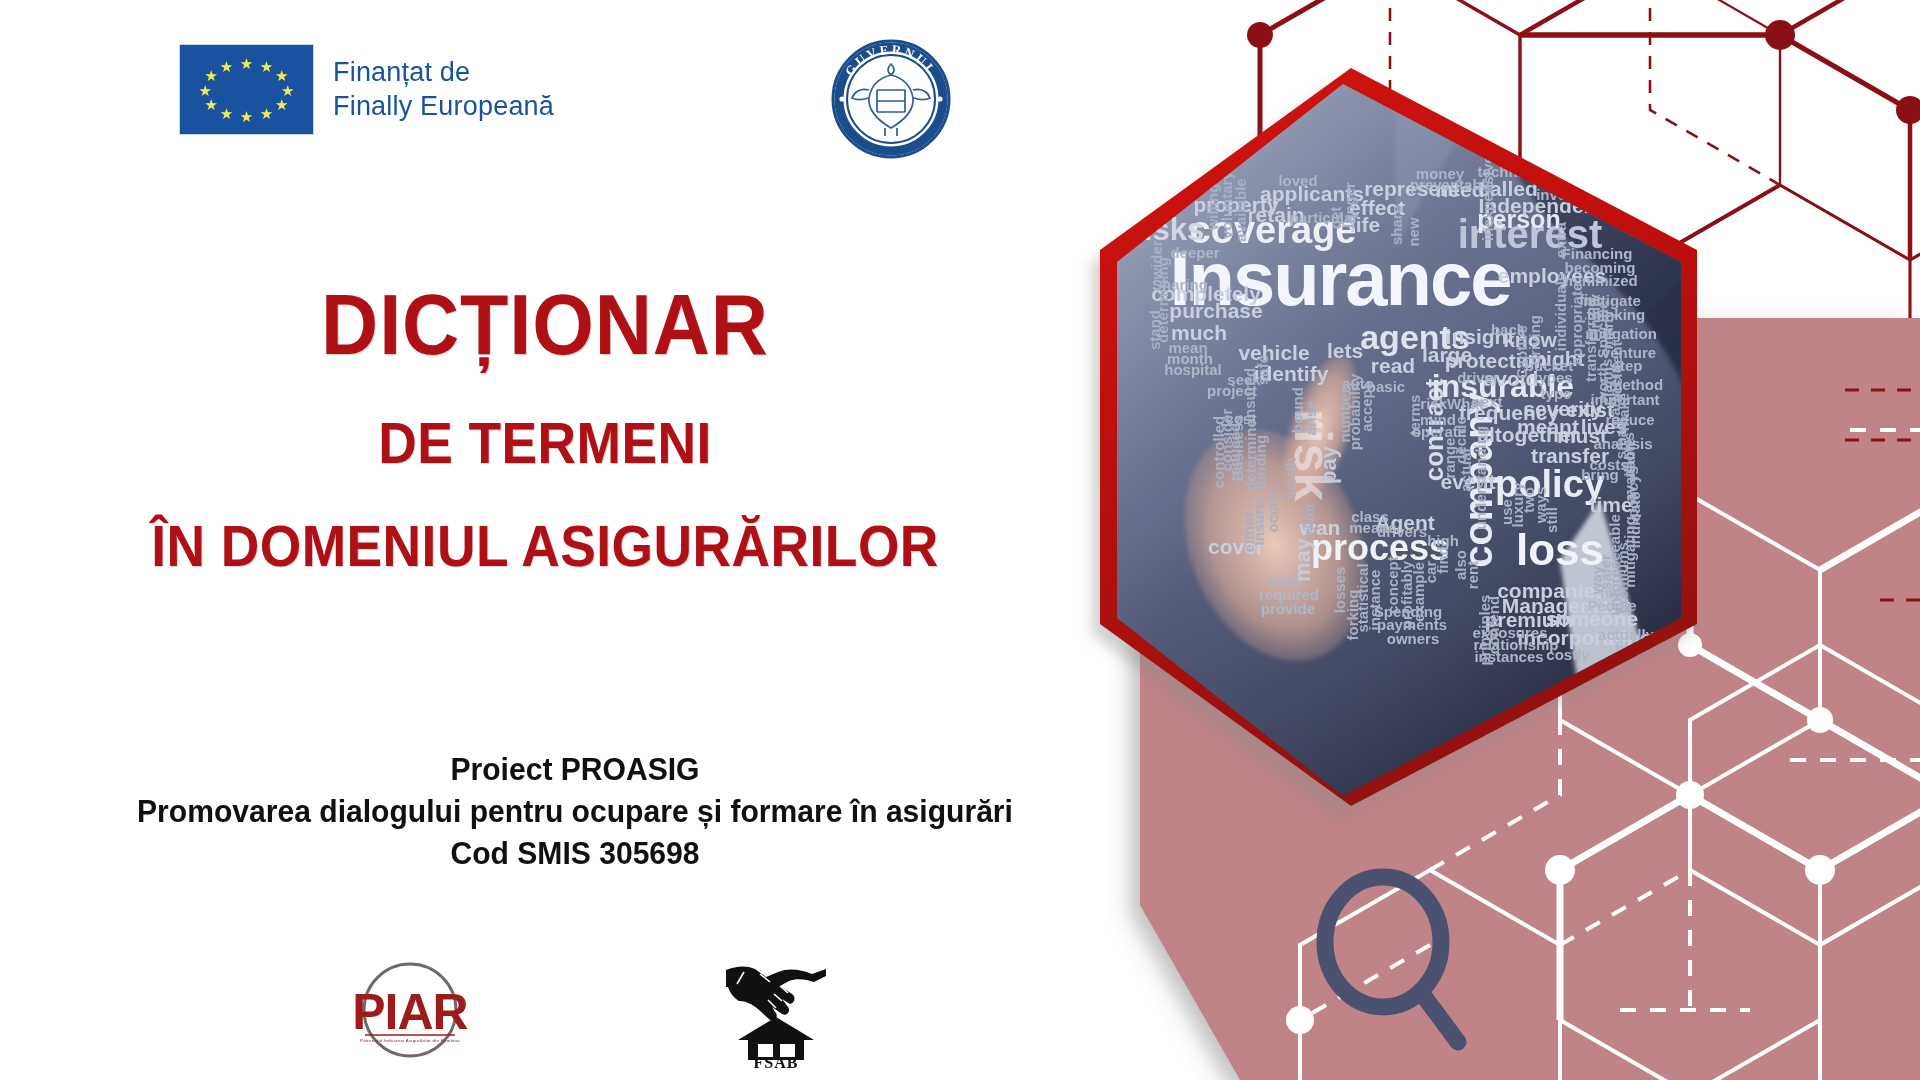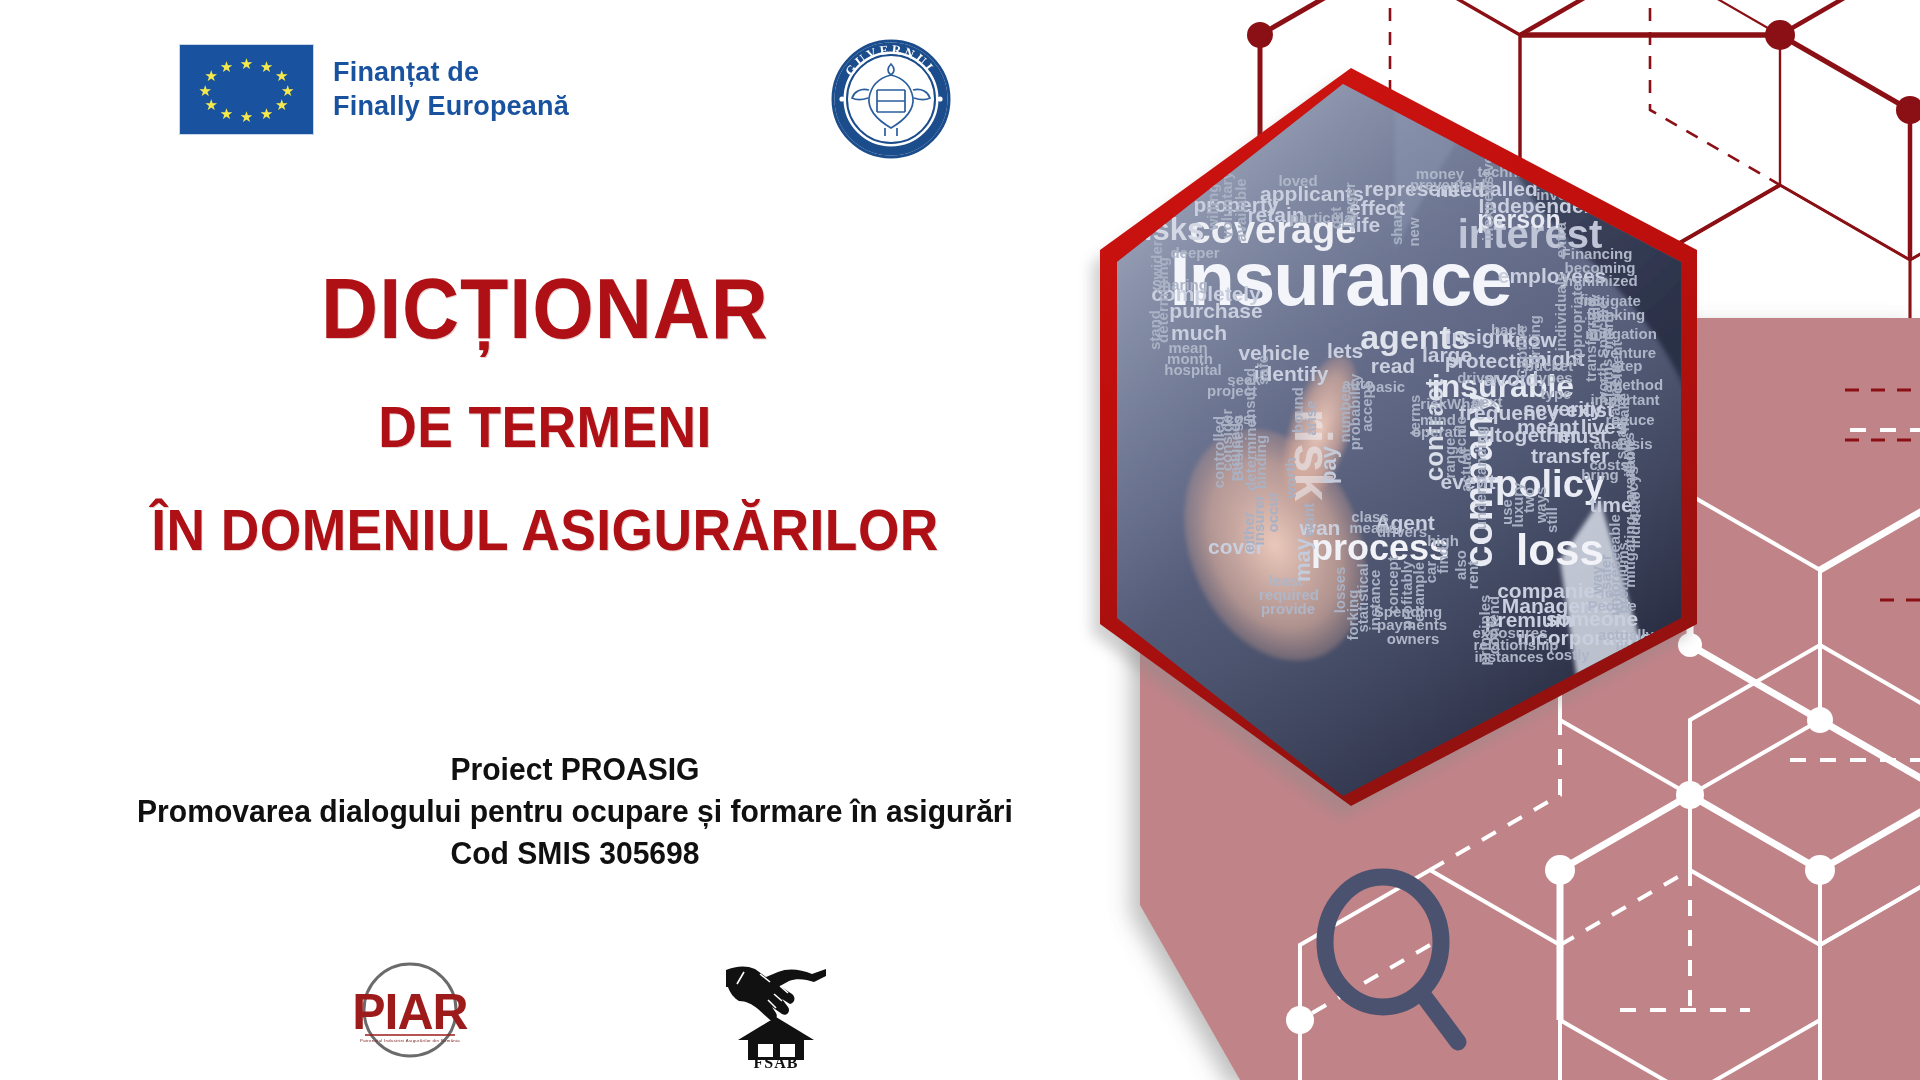--- a/index.html
+++ b/index.html
@@ -15,26 +15,26 @@
   .bg-art{position:absolute;inset:0;pointer-events:none;}
 
   
   .header-logos{position:absolute;left:0;top:0;width:1100px;height:180px;}
 
   .eu-logo{position:absolute;left:180px;top:45px;display:flex;align-items:center;gap:20px;}
   .eu-flag{width:133px;height:89px;background:#19529F;position:relative;flex:none;
            box-shadow:0 0 0 1px #c9d6e8;}
   .eu-star{position:absolute;color:#F5E94B;font-size:15px;line-height:1;
            transform:translate(-50%,-50%);}
-  .eu-text{color:#19529F;font-weight:bold;font-size:27px;line-height:1.24;letter-spacing:.2px;}
+  .eu-text{color:#19529F;font-weight:normal;font-size:27px;line-height:1.24;letter-spacing:.2px;}
 
   .gov-seal{position:absolute;left:830px;top:38px;width:122px;height:122px;}
 
   
-  .titles{position:absolute;left:0;top:265px;width:1090px;text-align:center;}
+  .titles{position:absolute;left:0;top:281px;width:1090px;text-align:center;}
   .t-main{
     color:#AE1015;font-weight:bold;font-size:86px;line-height:1.02;
     letter-spacing:1px;transform:scaleX(.92);transform-origin:center;
     text-shadow:1px 1px 0 rgba(180,120,120,.35);
   }
   .t-sub1{
     color:#AE1015;font-weight:bold;font-size:58px;line-height:1.05;
     margin-top:44px;letter-spacing:.5px;transform:scaleX(.92);transform-origin:center;
     text-shadow:1px 1px 0 rgba(180,120,120,.35);
   }

